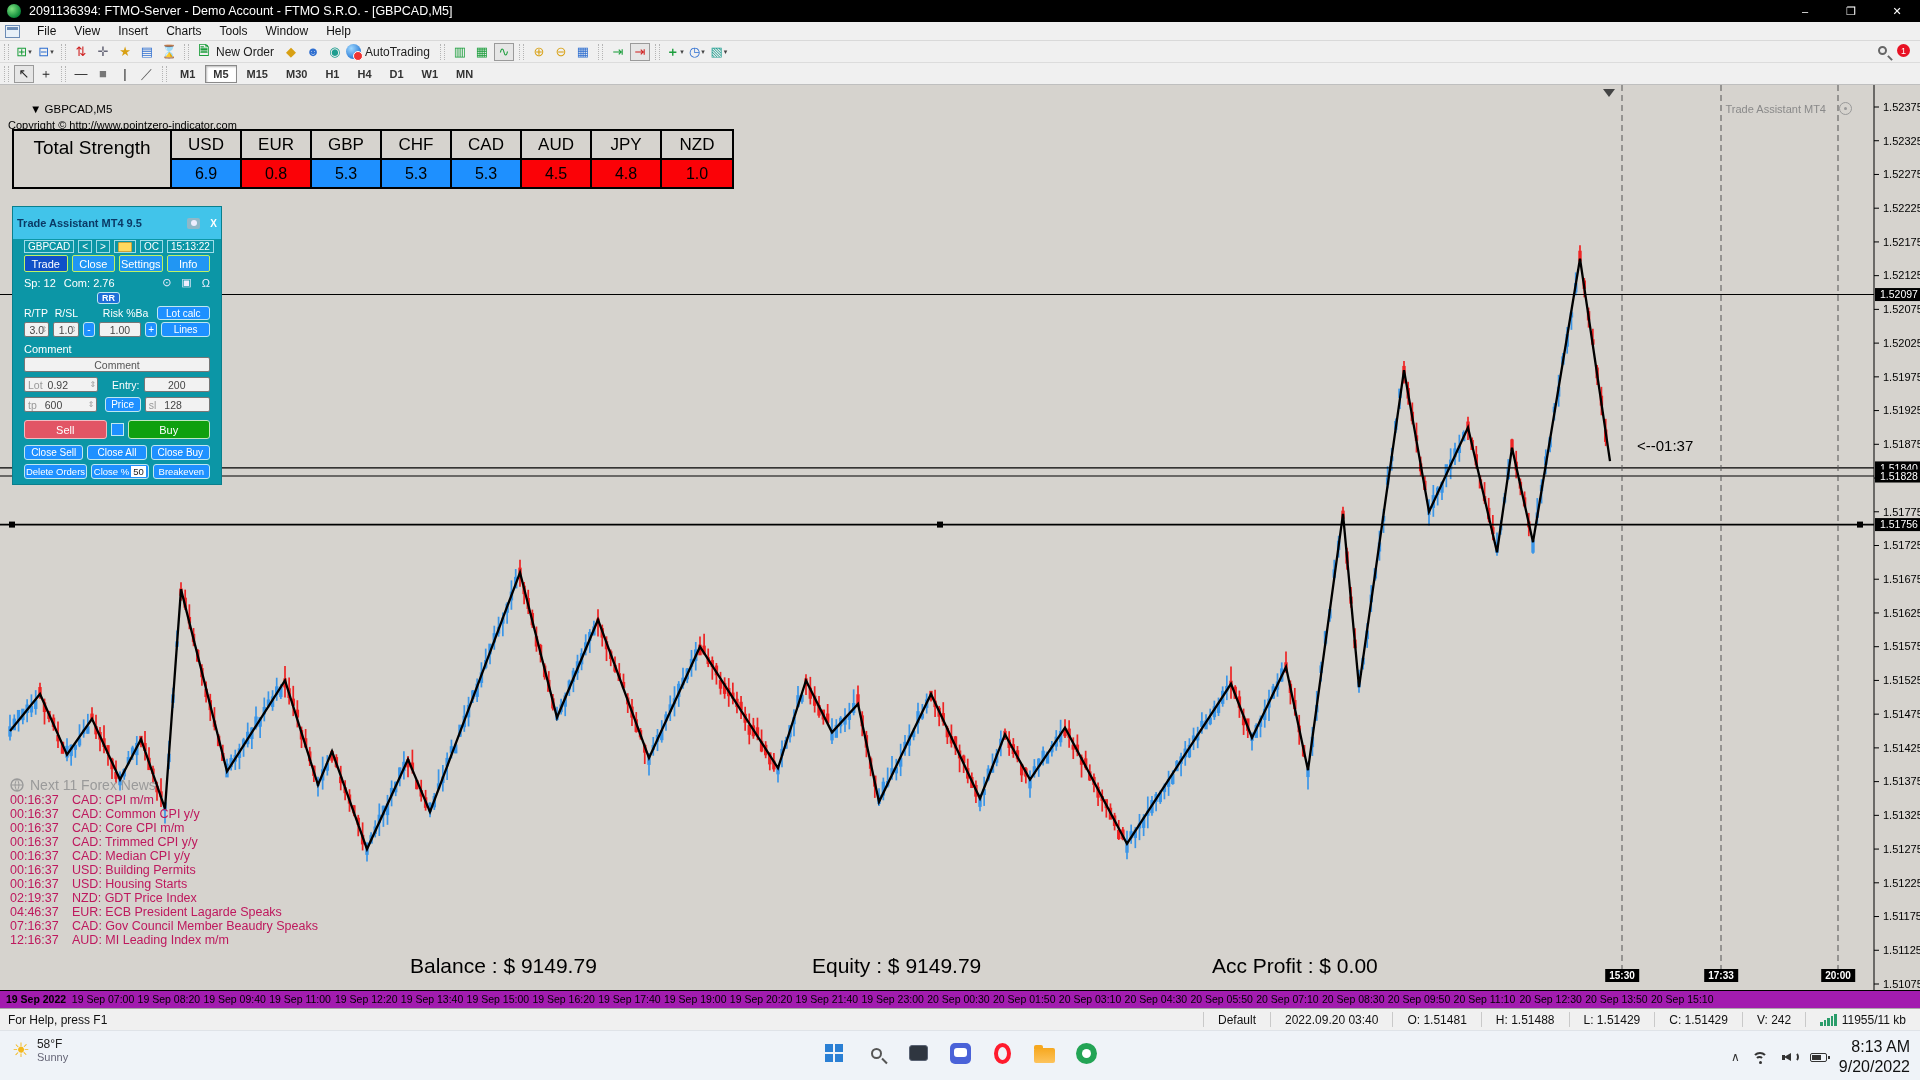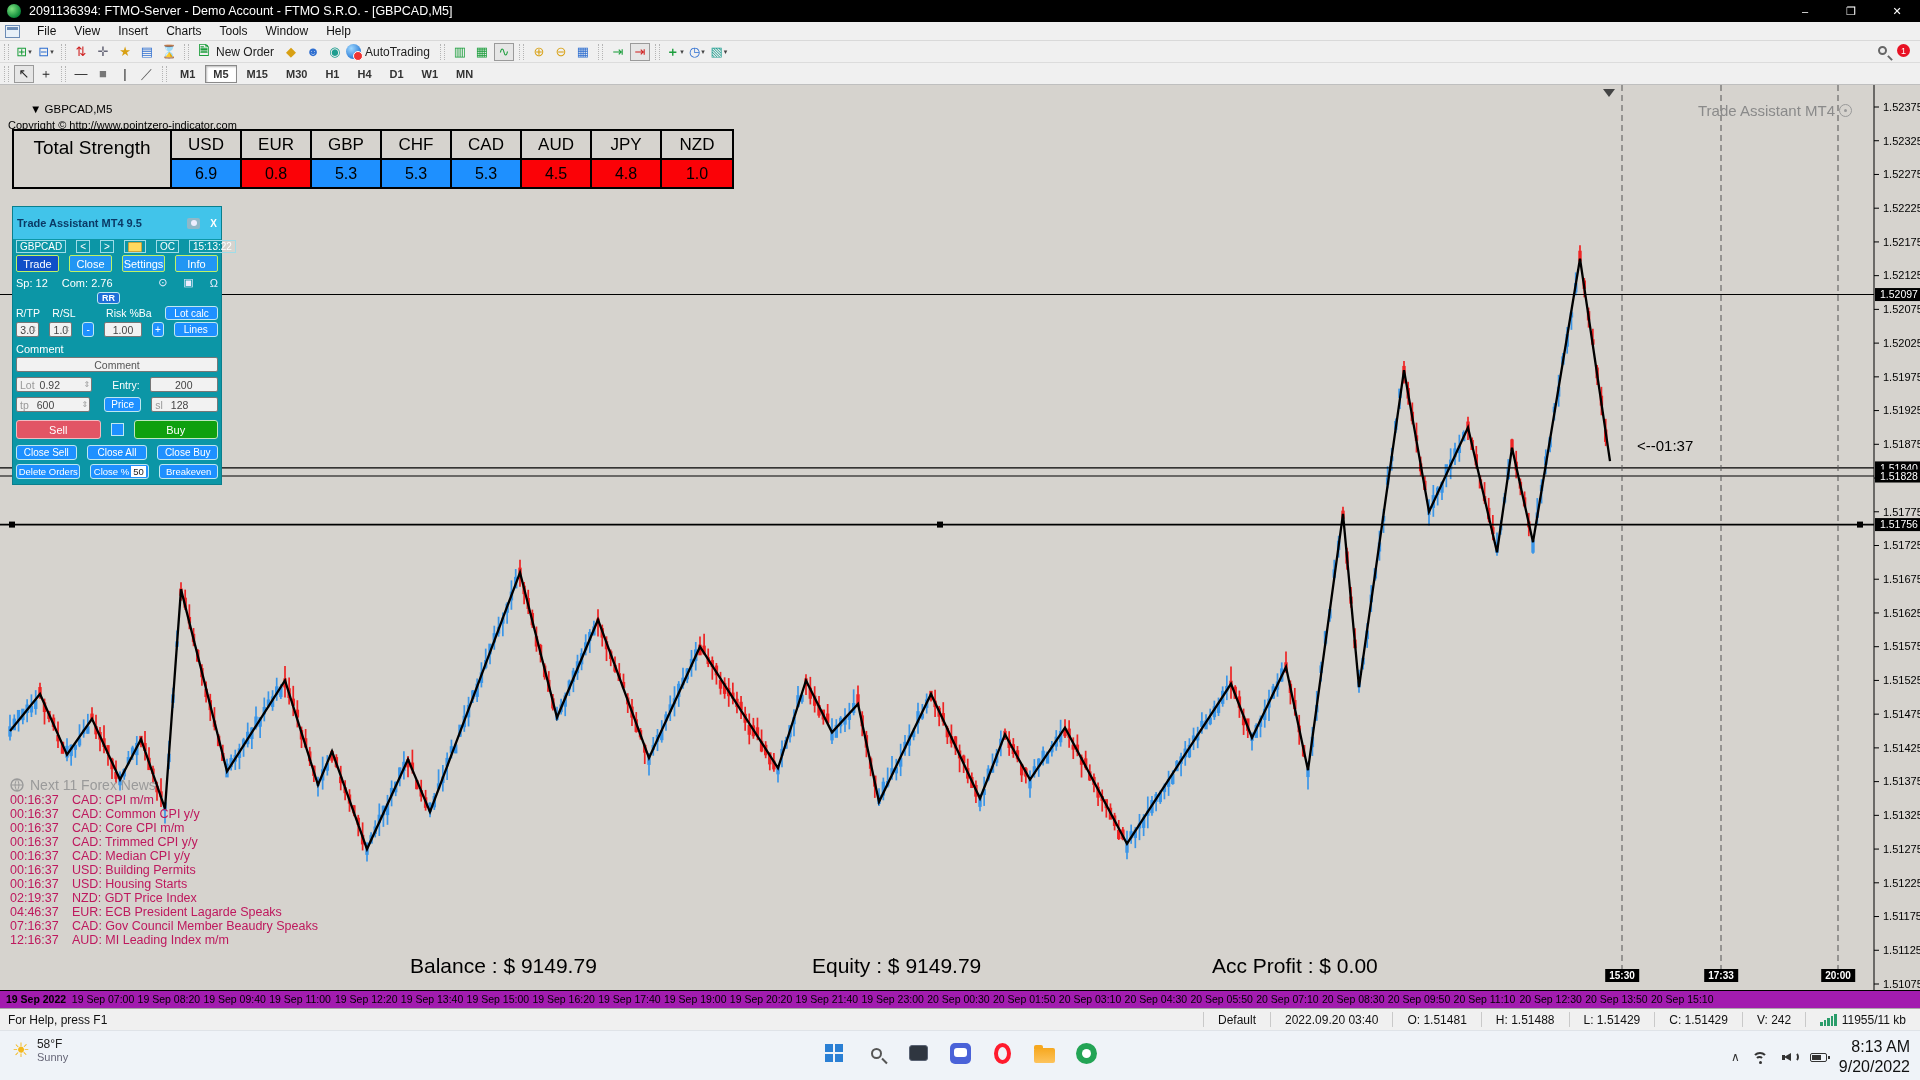--- a/index.html
+++ b/index.html
@@ -41,42 +41,42 @@
   .mag { width:9px; height:9px; border:2px solid #666; border-radius:50%; position:relative; }
   .mag::after { content:""; position:absolute; width:6px; height:2px; background:#666; transform:rotate(45deg); left:7px; top:9px; }
   .red-badge { width:13px; height:13px; border-radius:50%; background:#e81123; color:#fff; font-size:9px; display:flex; align-items:center; justify-content:center; }
 
   
   #chart { position:absolute; left:0; top:85px; width:1920px; height:905px; background:#d6d3ce; }
   #chart-svg { position:absolute; left:0; top:0; }
   .ov { position:absolute; white-space:nowrap; }
   .symbol-label { left:10px; top:18px; font-size:11.5px; color:#000; font-weight:normal;margin-left:20px; }
   .copyright { left:8px; top:34px; font-size:11px; color:#000; }
-  .assistant { right:68px; top:17px; font-size:15px; color:#8a8a8a; display:flex; align-items:center; gap:4px; }
+  .assistant { right:68px; top:17px; font-size:11px; color:#8a8a8a; display:flex; align-items:center; gap:13px; }
   .assistant .cam { width:13px; height:13px; border-radius:50%; border:1.5px solid #999; display:inline-block; position:relative; }
   .assistant .cam::after { content:""; position:absolute; left:3.5px; top:3.5px; width:3px; height:3px; border-radius:50%; background:#999; }
   .countdown { left:1637px; top:352px; font-size:15px; color:#000; }
   .big-num { font-size:21px; color:#000; top:869px; }
   .sess-box { position:absolute; top:884px; transform:translateX(-50%); background:#000; color:#fff; font-size:10px; font-weight:bold; padding:1px 4px; }
 
   
   .strength { position:absolute; left:12px; top:44px; border:2px solid #000; display:flex; background:#d6d3ce; }
   .strength .title-cell { width:158px; border-right:2px solid #000; font-size:19px; color:#000; text-align:center; padding-top:6px; }
   .s-col { width:70px; border-right:2px solid #000; }
   .s-col:last-child { border-right:none; }
   .s-head { height:29px; display:flex; align-items:center; justify-content:center; font-size:17px; color:#000; border-bottom:2px solid #000; }
   .s-val { height:27px; display:flex; align-items:center; justify-content:center; font-size:16px; color:#000; }
 
   
   .tpanel { position:absolute; left:12px; top:121px; width:210px; background:#0c96a6; border:1px solid #0a7f8d; font-size:11px; color:#fff; padding-bottom:4px; }
   .tp-title { height:32px; background:#41c4ea; color:#0a3a66; font-weight:bold; display:flex; align-items:center; padding:0 4px; font-size:11px; }
   .tp-title .cam2 { margin-left:auto; width:13px; height:11px; background:#8fb8c8; border-radius:2px; position:relative; margin-right:10px; }
   .tp-title .cam2::after { content:""; position:absolute; left:4px; top:2.5px; width:6px; height:6px; border-radius:50%; background:#eef; }
   .tp-title .x { color:#fff; font-size:10px; font-weight:bold; }
-  .tp-row { display:flex; align-items:center; padding:1px 3px; gap:10px; }
+  .tp-row { display:flex; align-items:center; padding:1px 11px; gap:4px; }
   .cell { border:1px solid #9fdce8; color:#fff; font-size:10px; padding:0 3px; height:13px; display:flex; align-items:center; }
   .folder-ic { width:14px; height:10px; background:#ffd95e; border:1px solid #caa23a; border-radius:1px; position:relative; }
   .tab { flex:1; text-align:center; background:#2196f3; border:1px solid #bef264; border-radius:2px; color:#fff; padding:1.5px 0; font-size:11px; }
   .tab.active { background:#1050c8; }
   .mini-ic { font-size:11px; color:#eef; margin-left:6px; }
   .rr-badge { position:absolute; left:84px; background:#1e6fd8; border:1px solid #bfe8f0; border-radius:3px; font-size:9px; font-weight:bold; padding:0 4px; }
   .lbl { font-size:10.5px; }
   .inp { background:#f2f2f2; border:1px solid #777; border-radius:2px; color:#444; font-size:10.5px; height:15px; display:flex; align-items:center; justify-content:center; position:relative; }
   .spin::after { content:"⇕"; font-size:8px; color:#999; position:absolute; right:1px; }
   .bbtn { background:#1e90ff; border:1px solid #bfe8f0; border-radius:3px; color:#fff; text-align:center; font-size:10px; display:flex; align-items:center; justify-content:center; }

